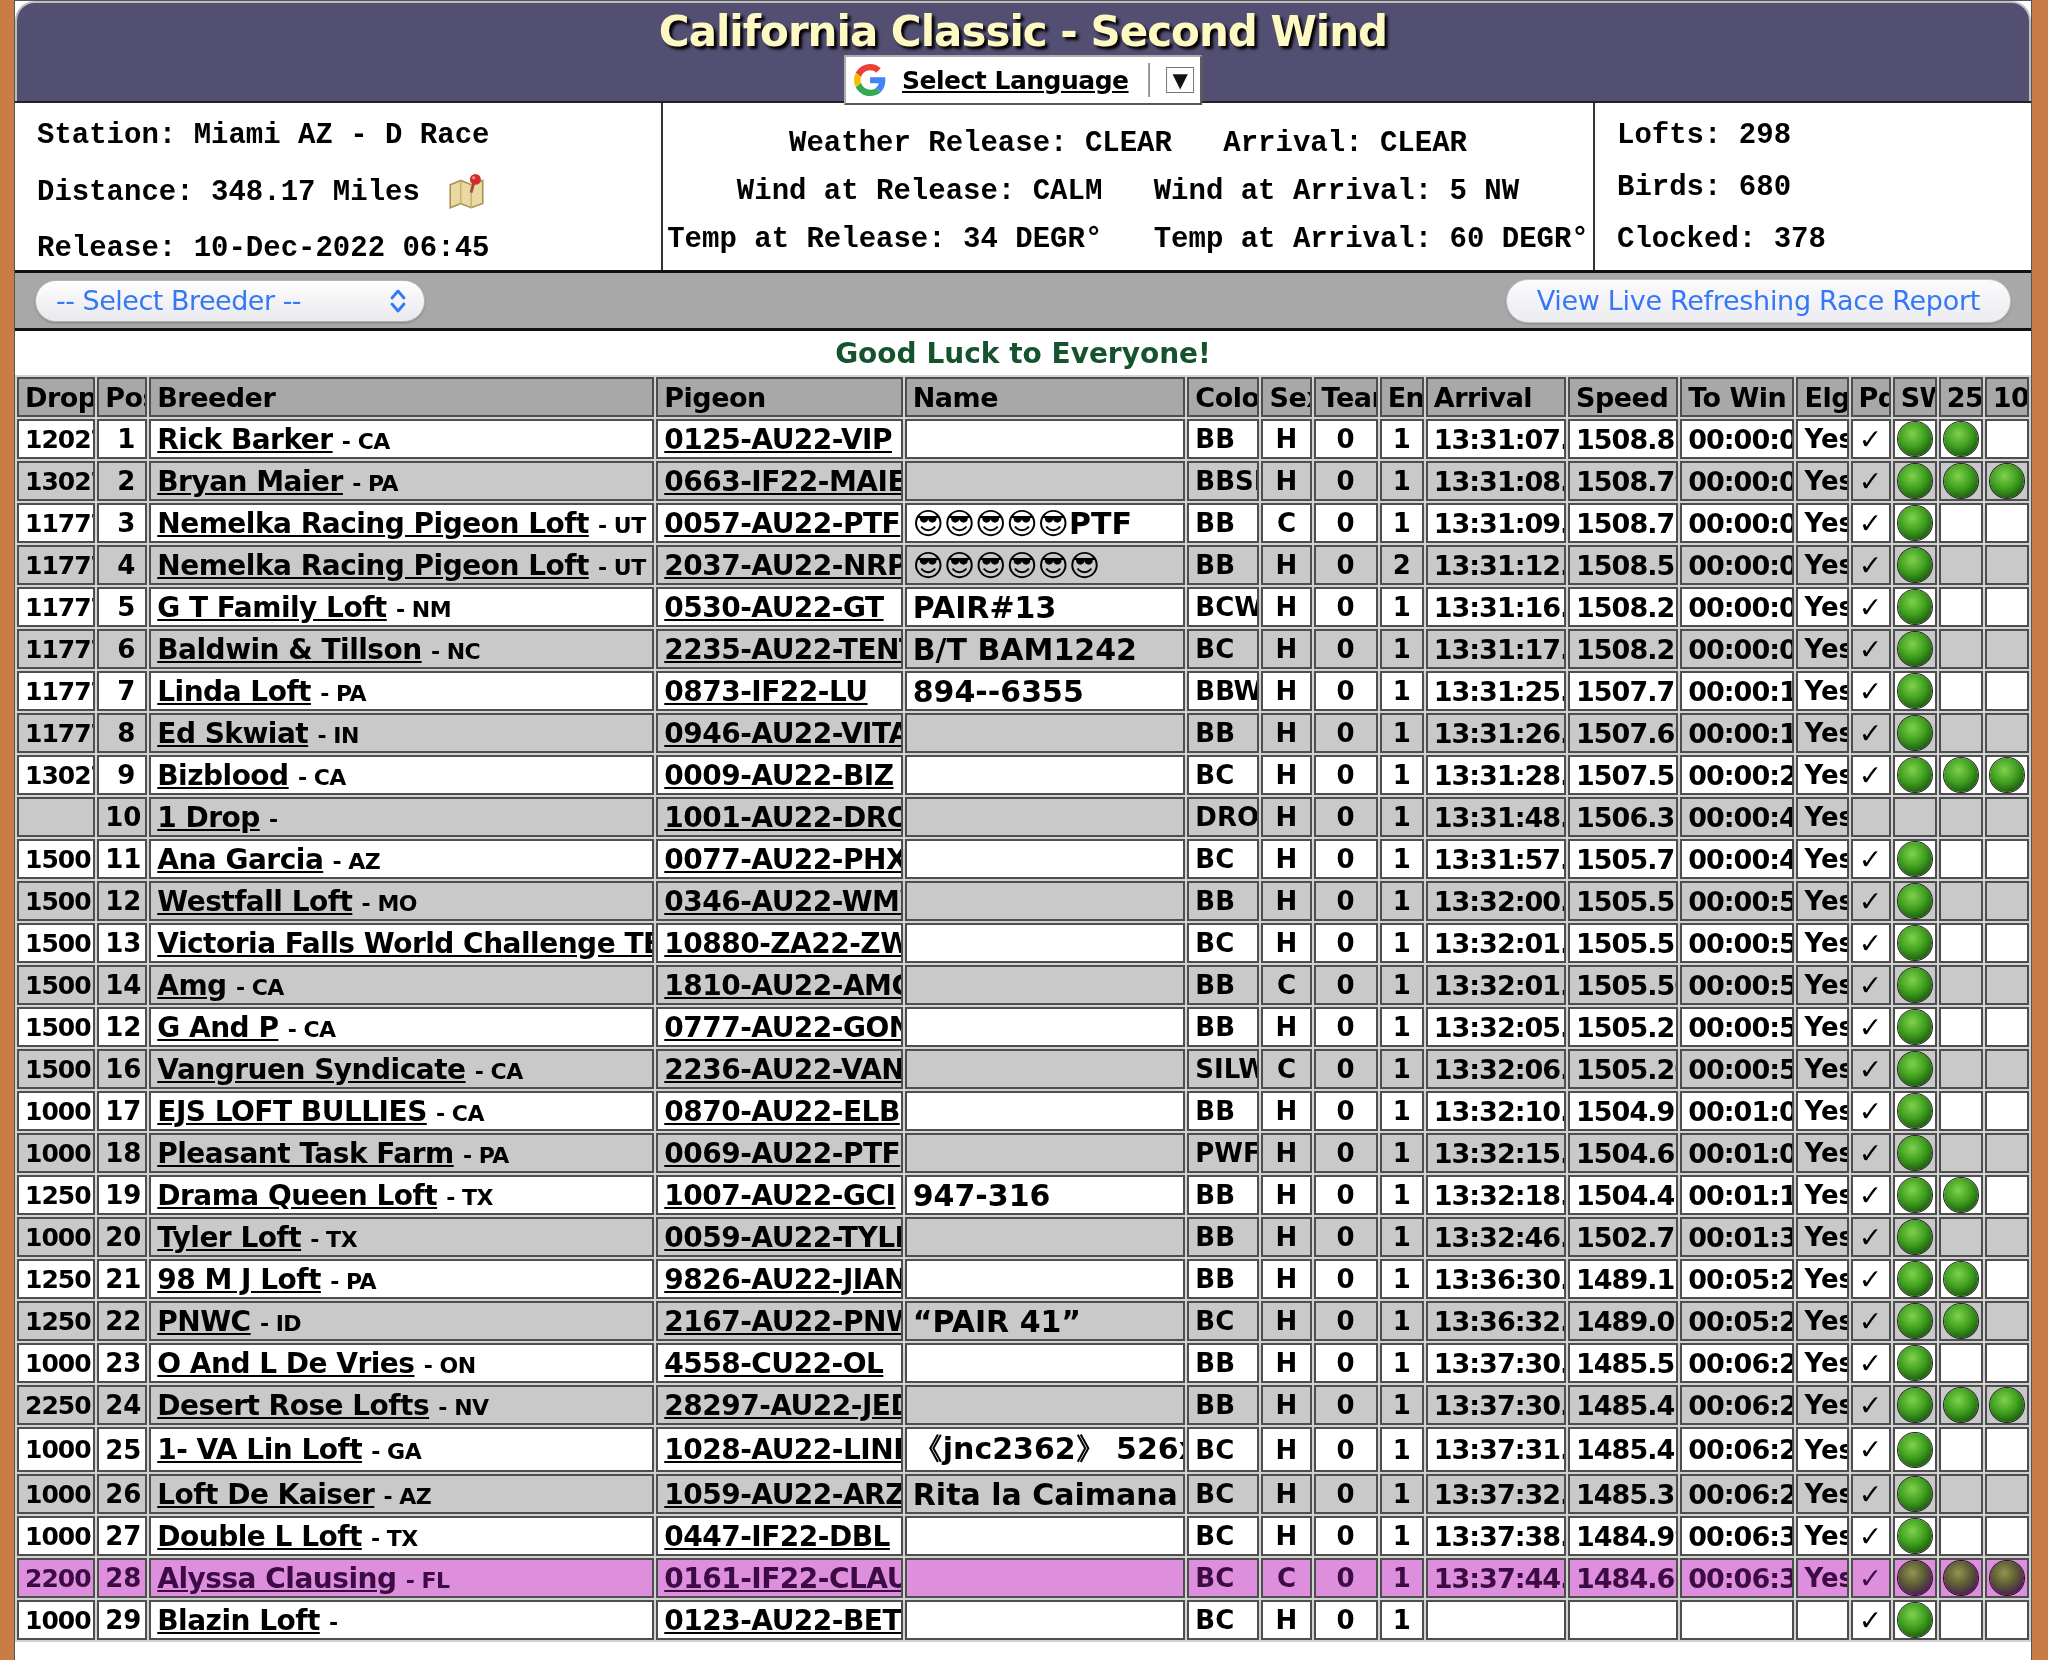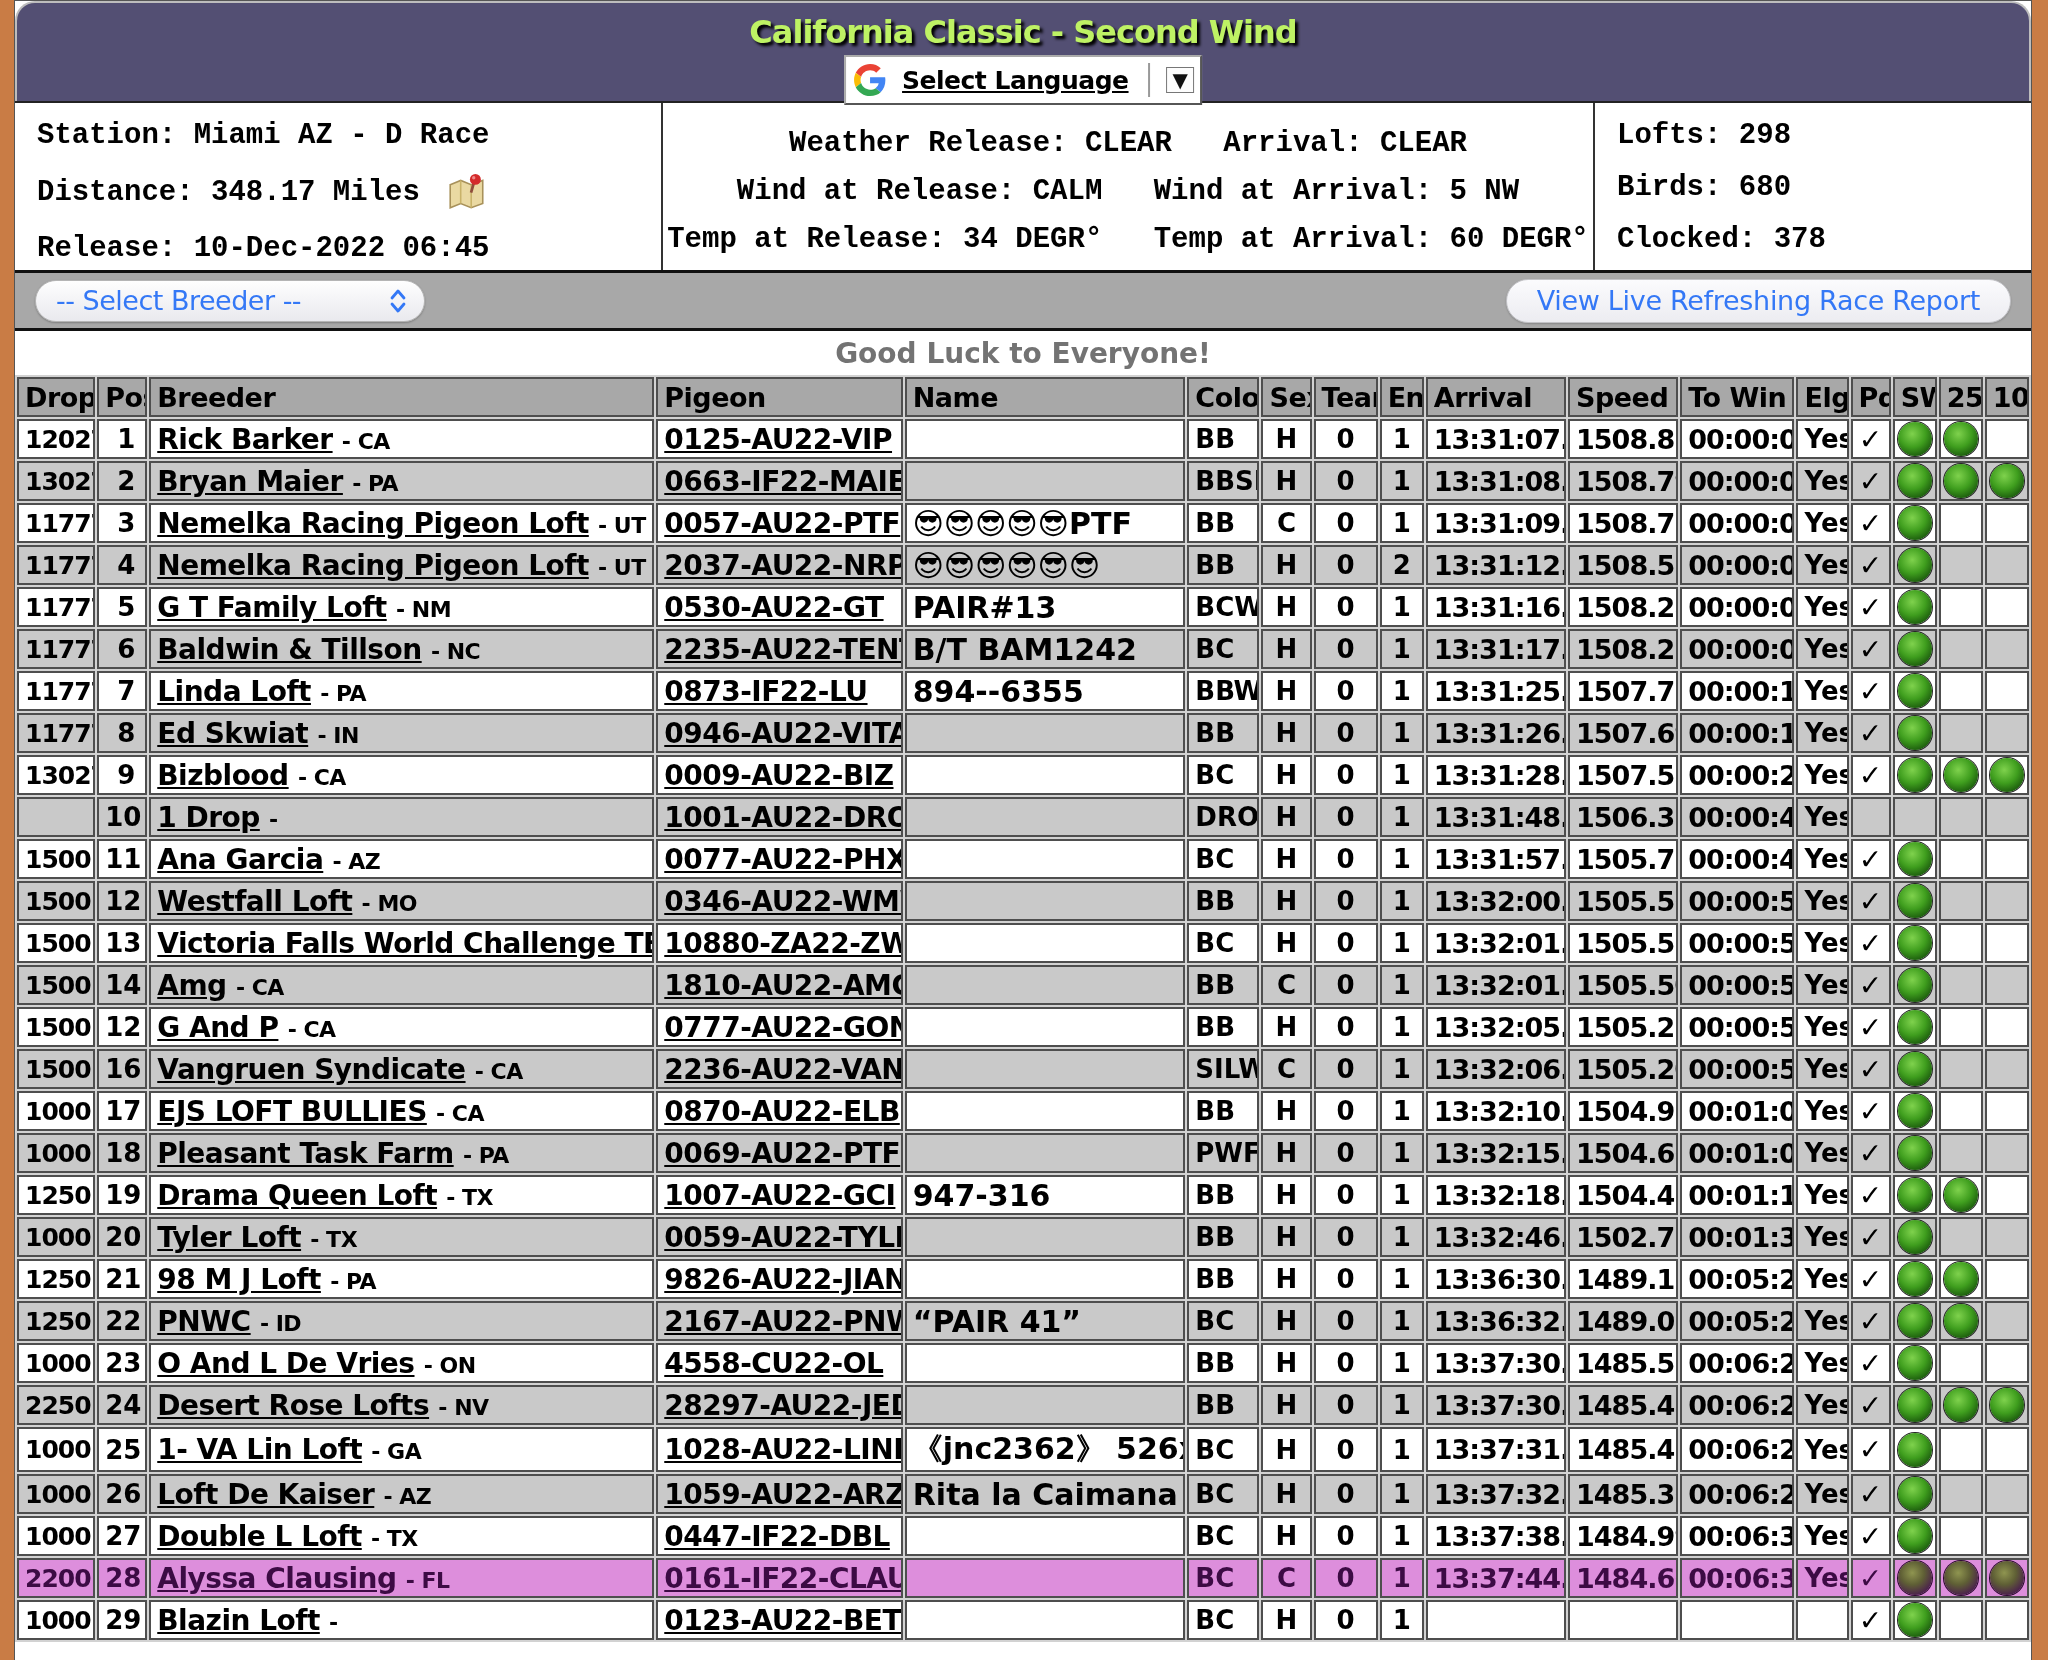--- a/index.html
+++ b/index.html
@@ -14,21 +14,21 @@
     background:#ffffff;border:1px solid #555;border-bottom:none;
     box-sizing:border-box;
   }
   
   .hdr{
     height:100px;background:#534f73;border-radius:20px 20px 0 0;
     border:2px solid #bdbdbd;border-bottom:none;box-sizing:border-box;
     position:relative;text-align:center;
   }
   .hdr-title{
-    padding-top:10px;color:#bef264;font-size:32px;font-weight:bold;letter-spacing:-1px;
+    padding-top:4px;color:#fef9c3;font-size:42px;font-weight:bold;letter-spacing:-1px;
     text-shadow:3px 3px 3px #000;
   }
   .translate{
     position:absolute;left:50%;transform:translateX(-50%);top:52px;
     height:46px;background:#fff;border:2px outset #aaa;
     display:flex;align-items:center;padding:0 6px 0 8px;gap:16px;
   }
   .translate .glogo{width:32px;height:32px;flex:0 0 auto;}
   .translate .tl-label{
     font-size:25px;font-weight:bold;color:#000;text-decoration:underline;
@@ -77,21 +77,21 @@
   .select-pill .sel-label{font-size:27px;color:#3478f6;letter-spacing:-0.5px;}
   .report-btn{
     height:42px;border-radius:22px;background:linear-gradient(#fbfbfd,#ececf1);
     border:1px solid #c2c2c6;box-shadow:0 1px 2px rgba(0,0,0,.2);
     font-size:27px;color:#3478f6;padding:0 30px;
     display:flex;align-items:center;letter-spacing:-0.3px;
   }
   
   .banner{
     height:44px;background:#fff;display:flex;align-items:center;justify-content:center;
-    font-size:28px;font-weight:bold;color:#737373;
+    font-size:28px;font-weight:bold;color:#14532d;
   }
   
   table.results{
     width:100%;table-layout:fixed;border-collapse:separate;border-spacing:2px;
     background:#d2d2d2;
   }
   .results th,.results td{
     border:2px solid #4e4e4e;box-sizing:border-box;
     height:40px;padding:0 6px;overflow:hidden;white-space:nowrap;
     font-weight:bold;color:#000;background:#fff;

